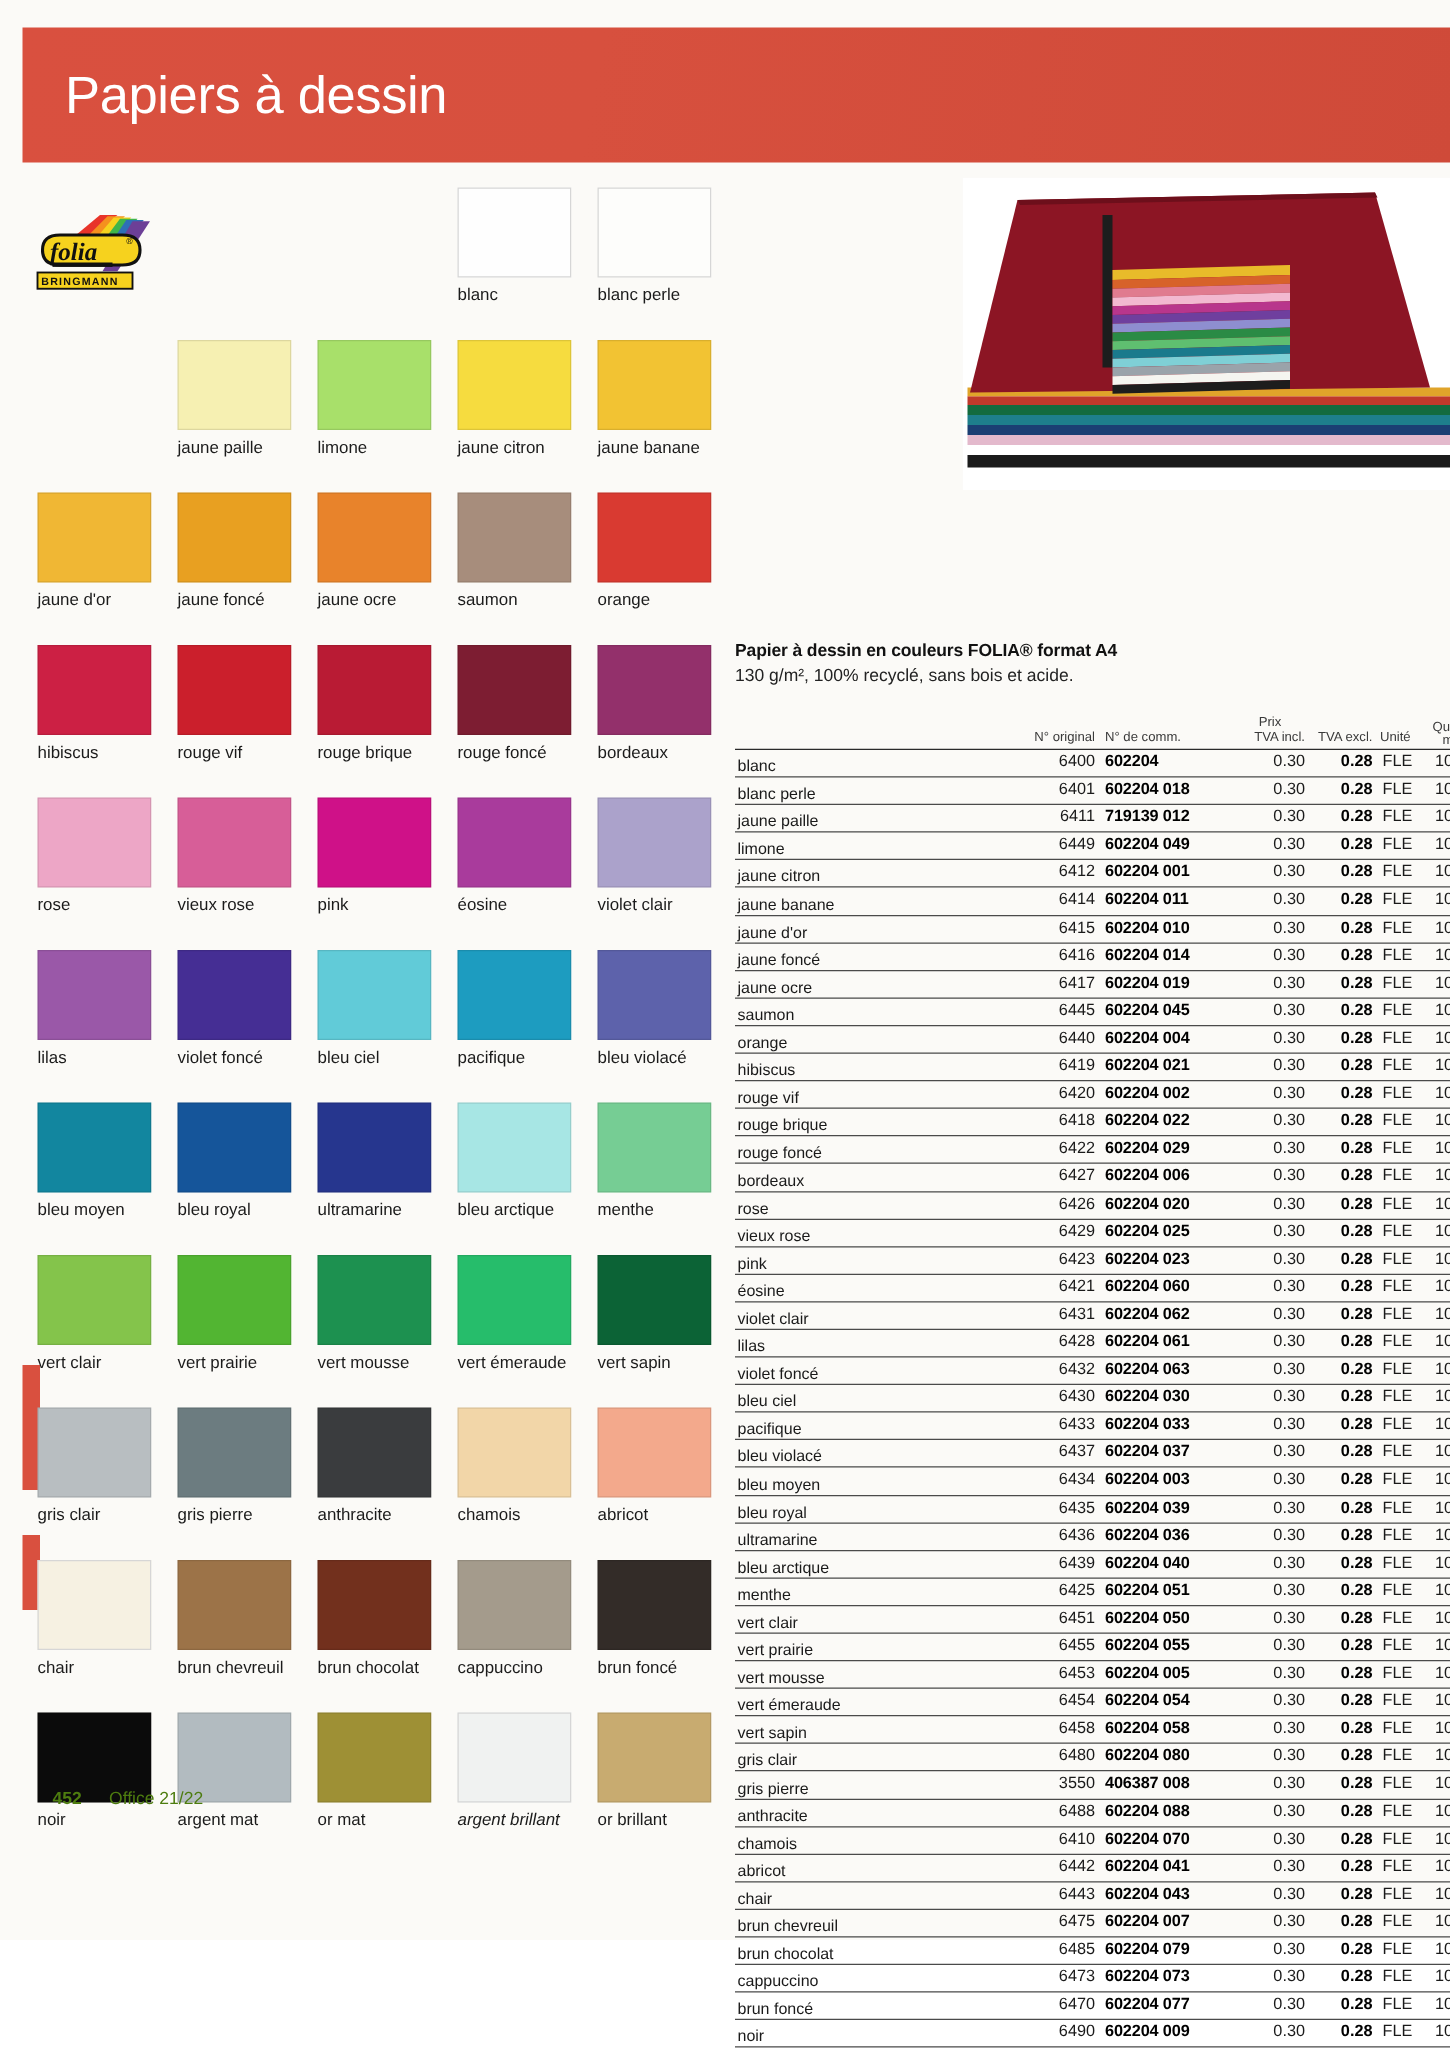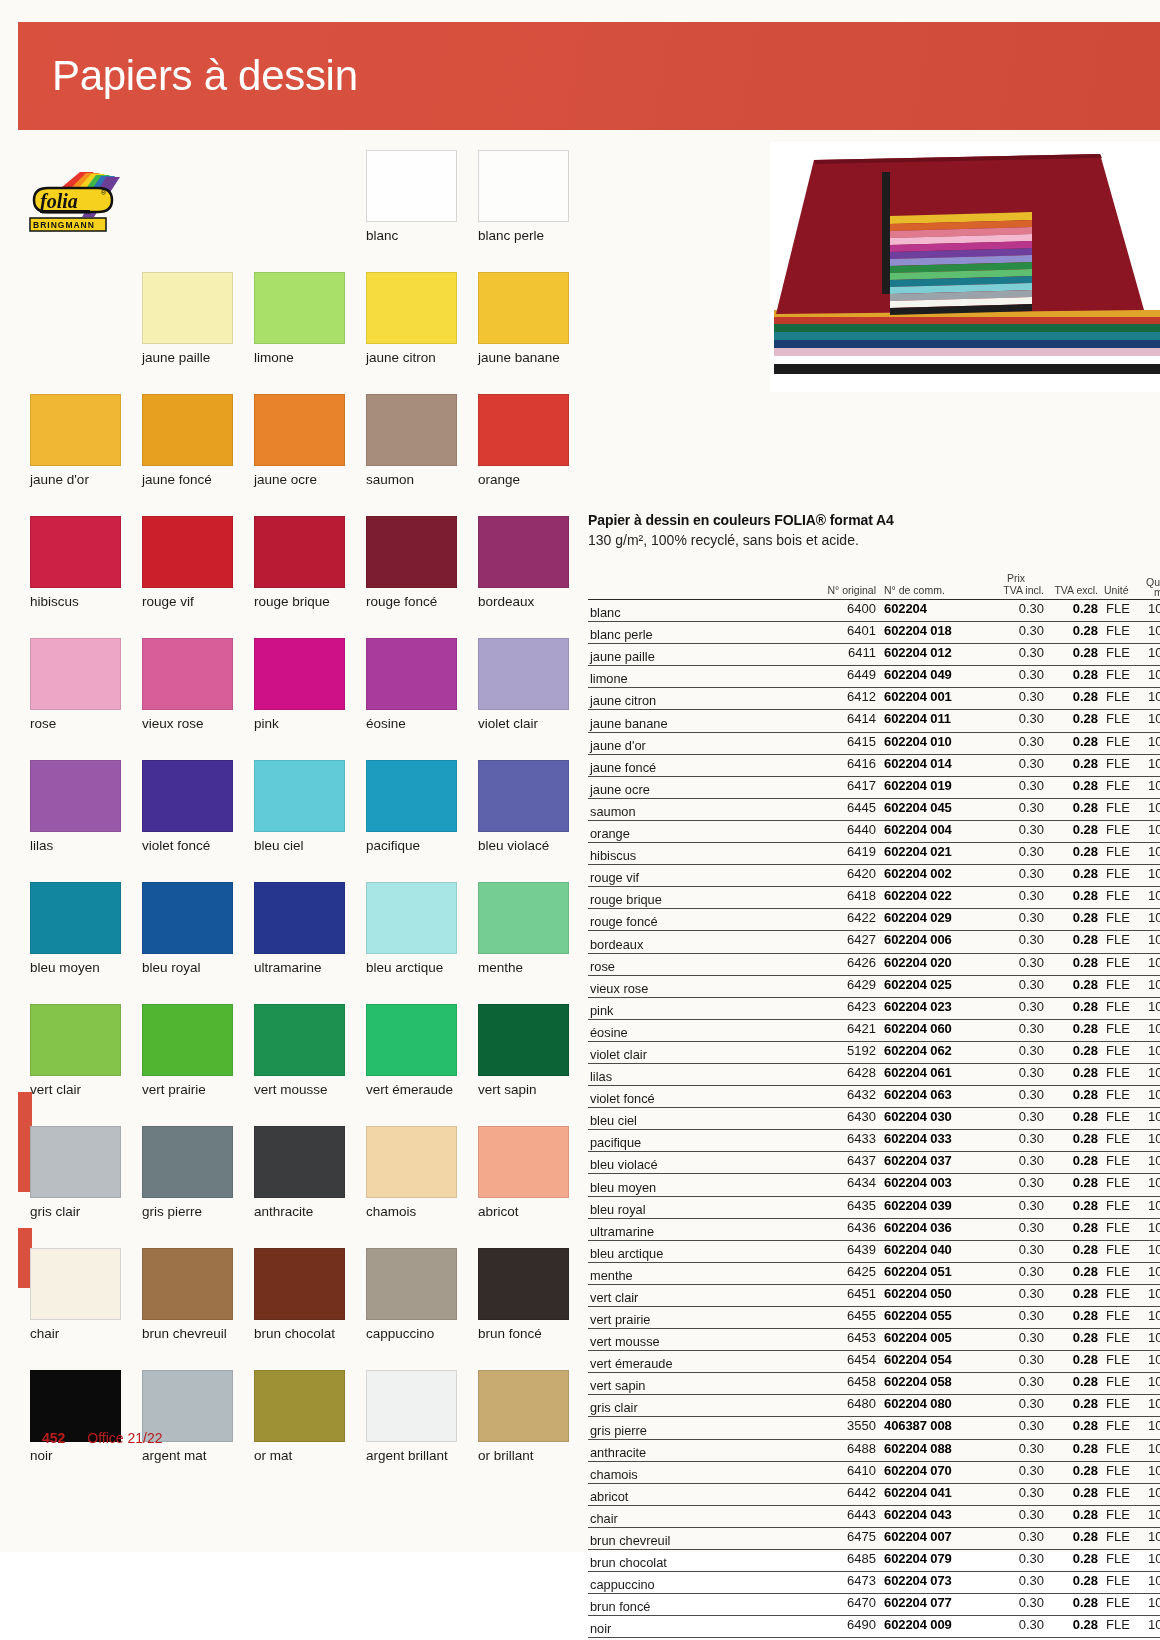--- a/index.html
+++ b/index.html
@@ -136,21 +136,21 @@
   }
   .trow .qty {
     position:absolute; left:560px; top:1px;
     width:40px; text-align:left;
     font-size:13px; color:#1a1a1a;
   }
 
   
   .footer {
     position:absolute; left:42px; bottom:106px;
-    font-size:14px; color:#b91c1c;
+    font-size:14px; color:#4d7c0f;
   }
   .footer .pg { font-weight:bold; margin-right:18px; }
   .footer .tx { font-weight:normal; }
 </style>
 </head>
 <body>
 
 <div class="page">
 
   <div class="banner">
@@ -426,21 +426,21 @@
           <div class="clabel">noir</div>
         </div>
         <div class="scell" style="left: 112px;">
           <div class="chip" style="background: rgb(178, 187, 192);"></div>
           <div class="clabel">argent mat</div>
         </div>
         <div class="scell" style="left: 224px;">
           <div class="chip" style="background: rgb(158, 144, 53);"></div>
           <div class="clabel">or mat</div>
         </div>
-        <div class="scell" style="left: 336px;">
+        <div class="scell" style="left: 336px; font-style: italic;">
           <div class="chip ghost" style="background: rgb(240, 242, 241);"></div>
           <div class="clabel">argent brillant</div>
         </div>
         <div class="scell" style="left: 448px;">
           <div class="chip" style="background: rgb(200, 171, 112);"></div>
           <div class="clabel">or brillant</div>
         </div>
       </div>
     </div>
 
@@ -477,21 +477,21 @@
             <div class="orig">6401</div>
             <div class="comm">602204 018</div>
             <div class="ttc">0.30</div>
             <div class="htva">0.28</div>
             <div class="unit">FLE</div>
             <div class="qty">100</div>
           </div>
           <div class="trow">
             <div class="name">jaune paille</div>
             <div class="orig">6411</div>
-            <div class="comm">602204 012</div>
+            <div class="comm">719139 012</div>
             <div class="ttc">0.30</div>
             <div class="htva">0.28</div>
             <div class="unit">FLE</div>
             <div class="qty">100</div>
           </div>
           <div class="trow">
             <div class="name">limone</div>
             <div class="orig">6449</div>
             <div class="comm">602204 049</div>
             <div class="ttc">0.30</div>
@@ -638,21 +638,21 @@
             <div class="name">éosine</div>
             <div class="orig">6421</div>
             <div class="comm">602204 060</div>
             <div class="ttc">0.30</div>
             <div class="htva">0.28</div>
             <div class="unit">FLE</div>
             <div class="qty">100</div>
           </div>
           <div class="trow">
             <div class="name">violet clair</div>
-            <div class="orig">5192</div>
+            <div class="orig">6431</div>
             <div class="comm">602204 062</div>
             <div class="ttc">0.30</div>
             <div class="htva">0.28</div>
             <div class="unit">FLE</div>
             <div class="qty">100</div>
           </div>
           <div class="trow">
             <div class="name">lilas</div>
             <div class="orig">6428</div>
             <div class="comm">602204 061</div>

